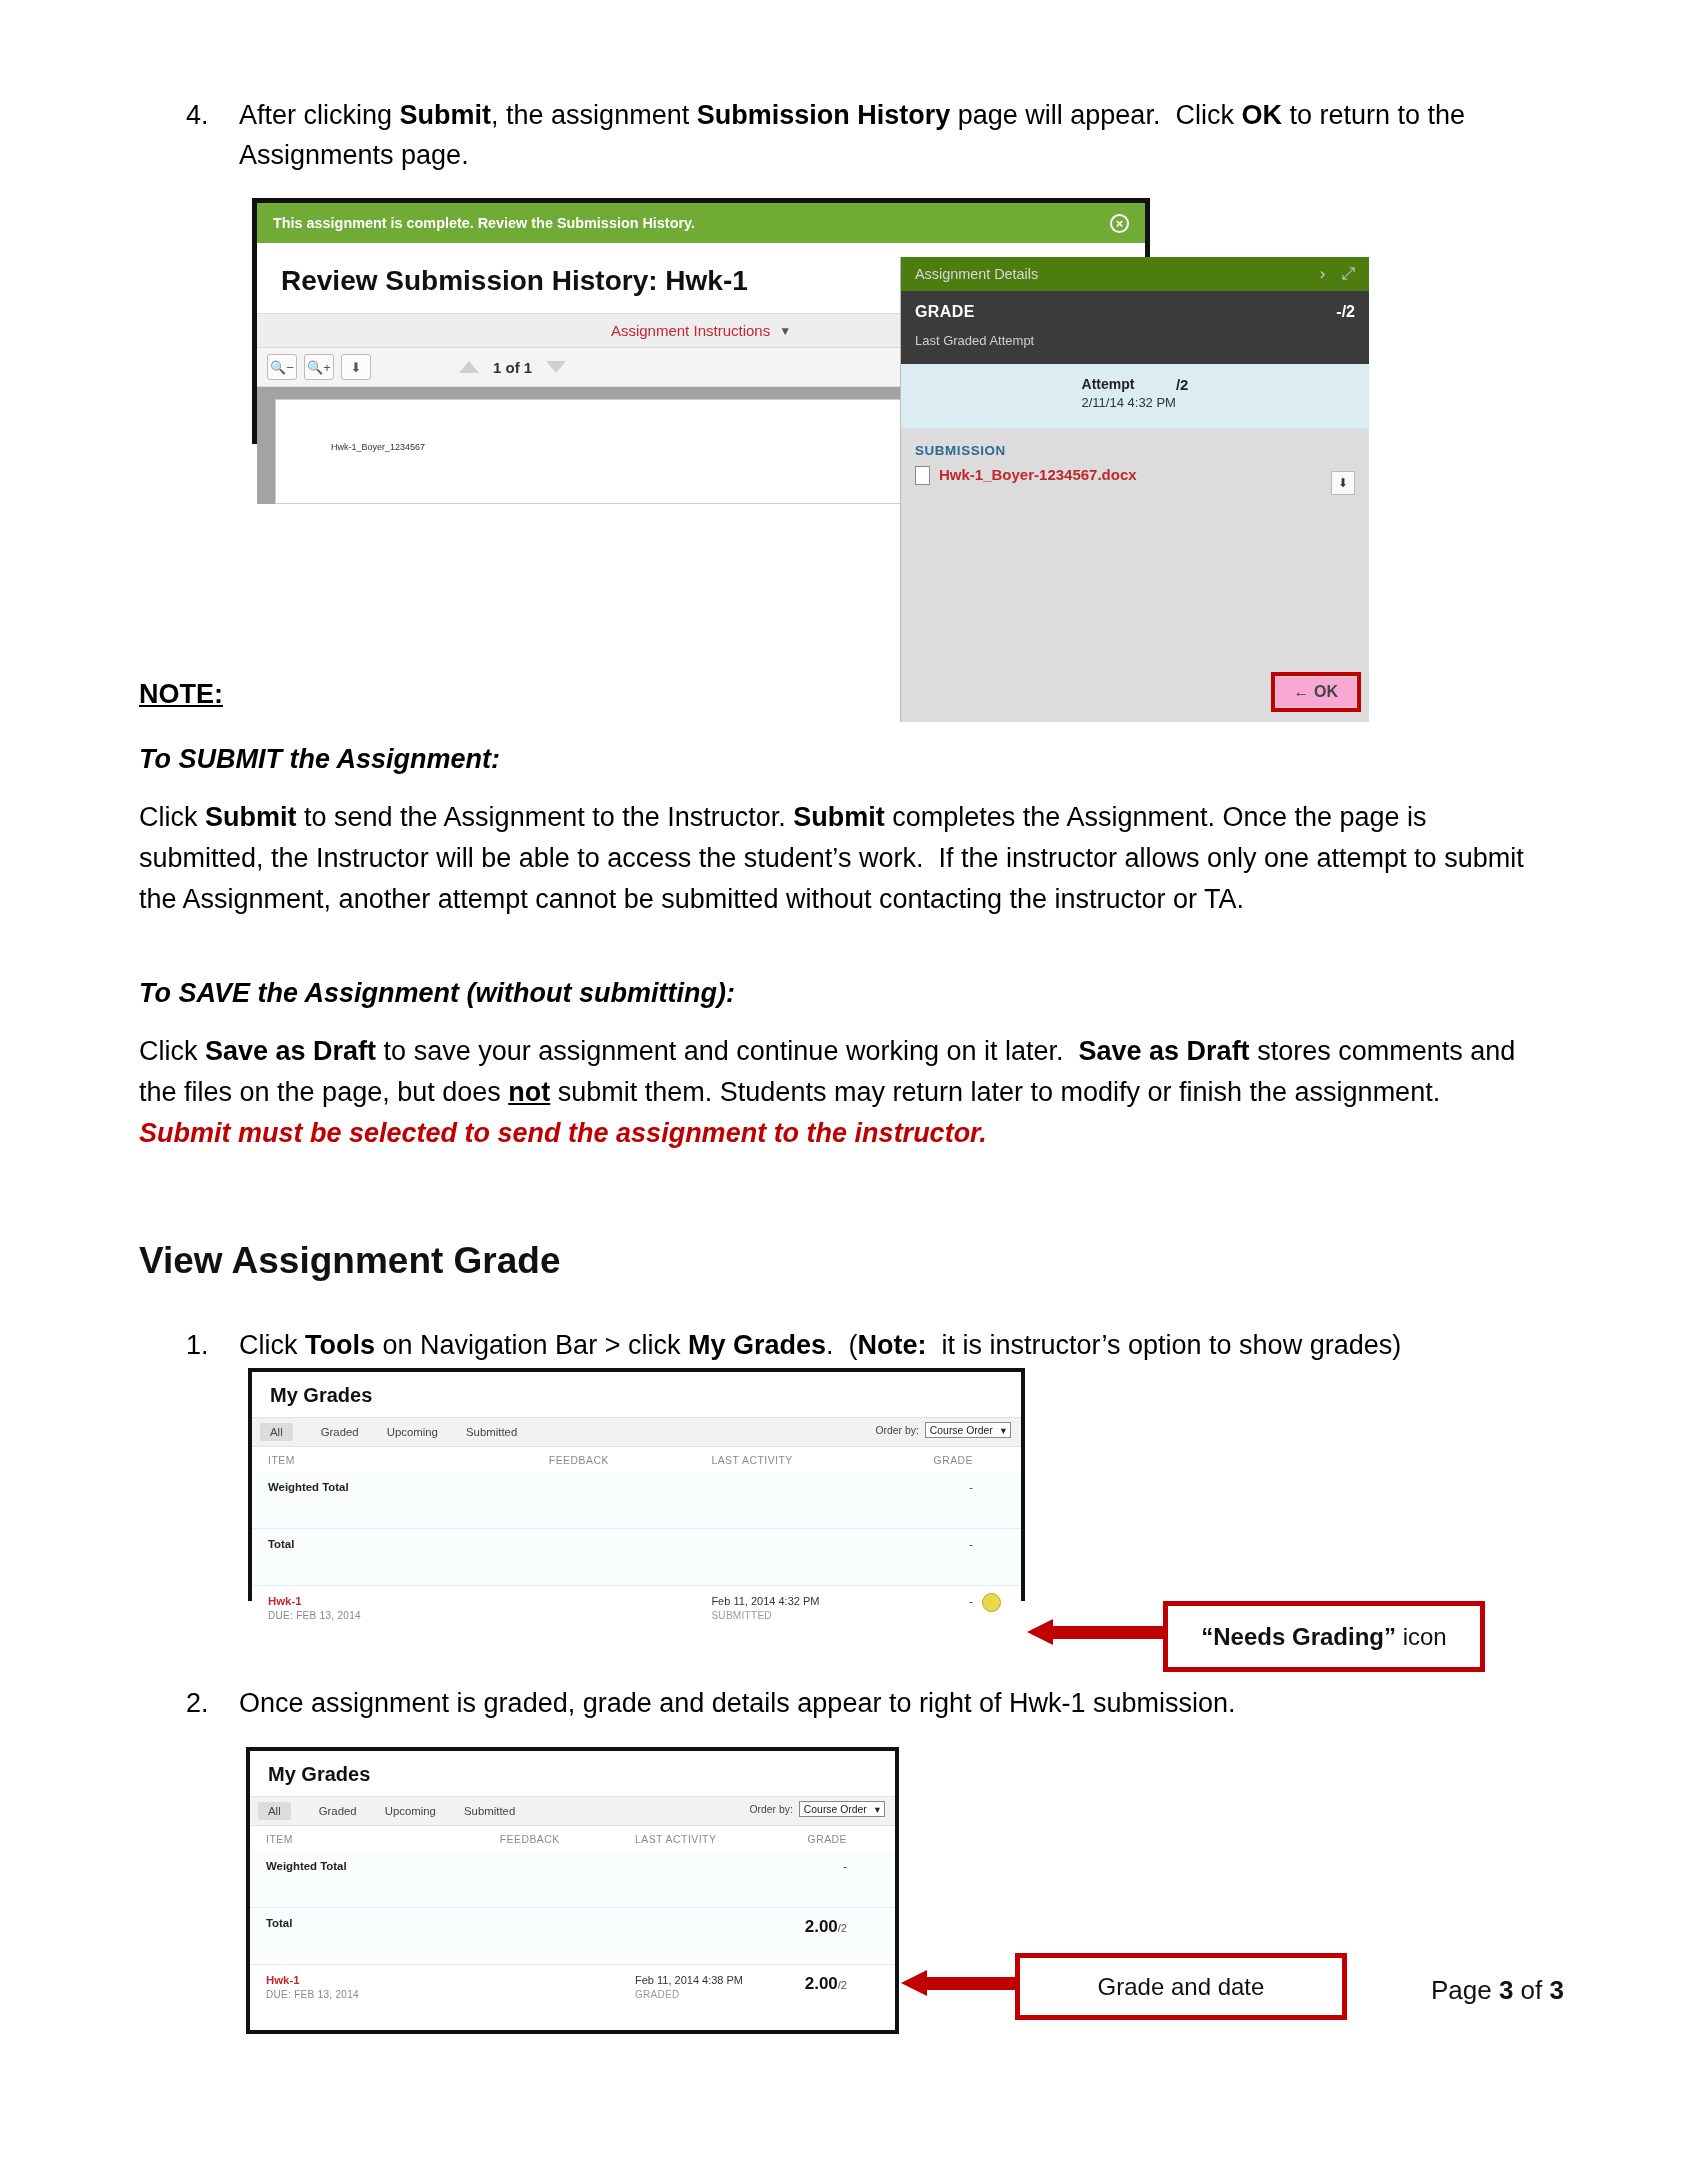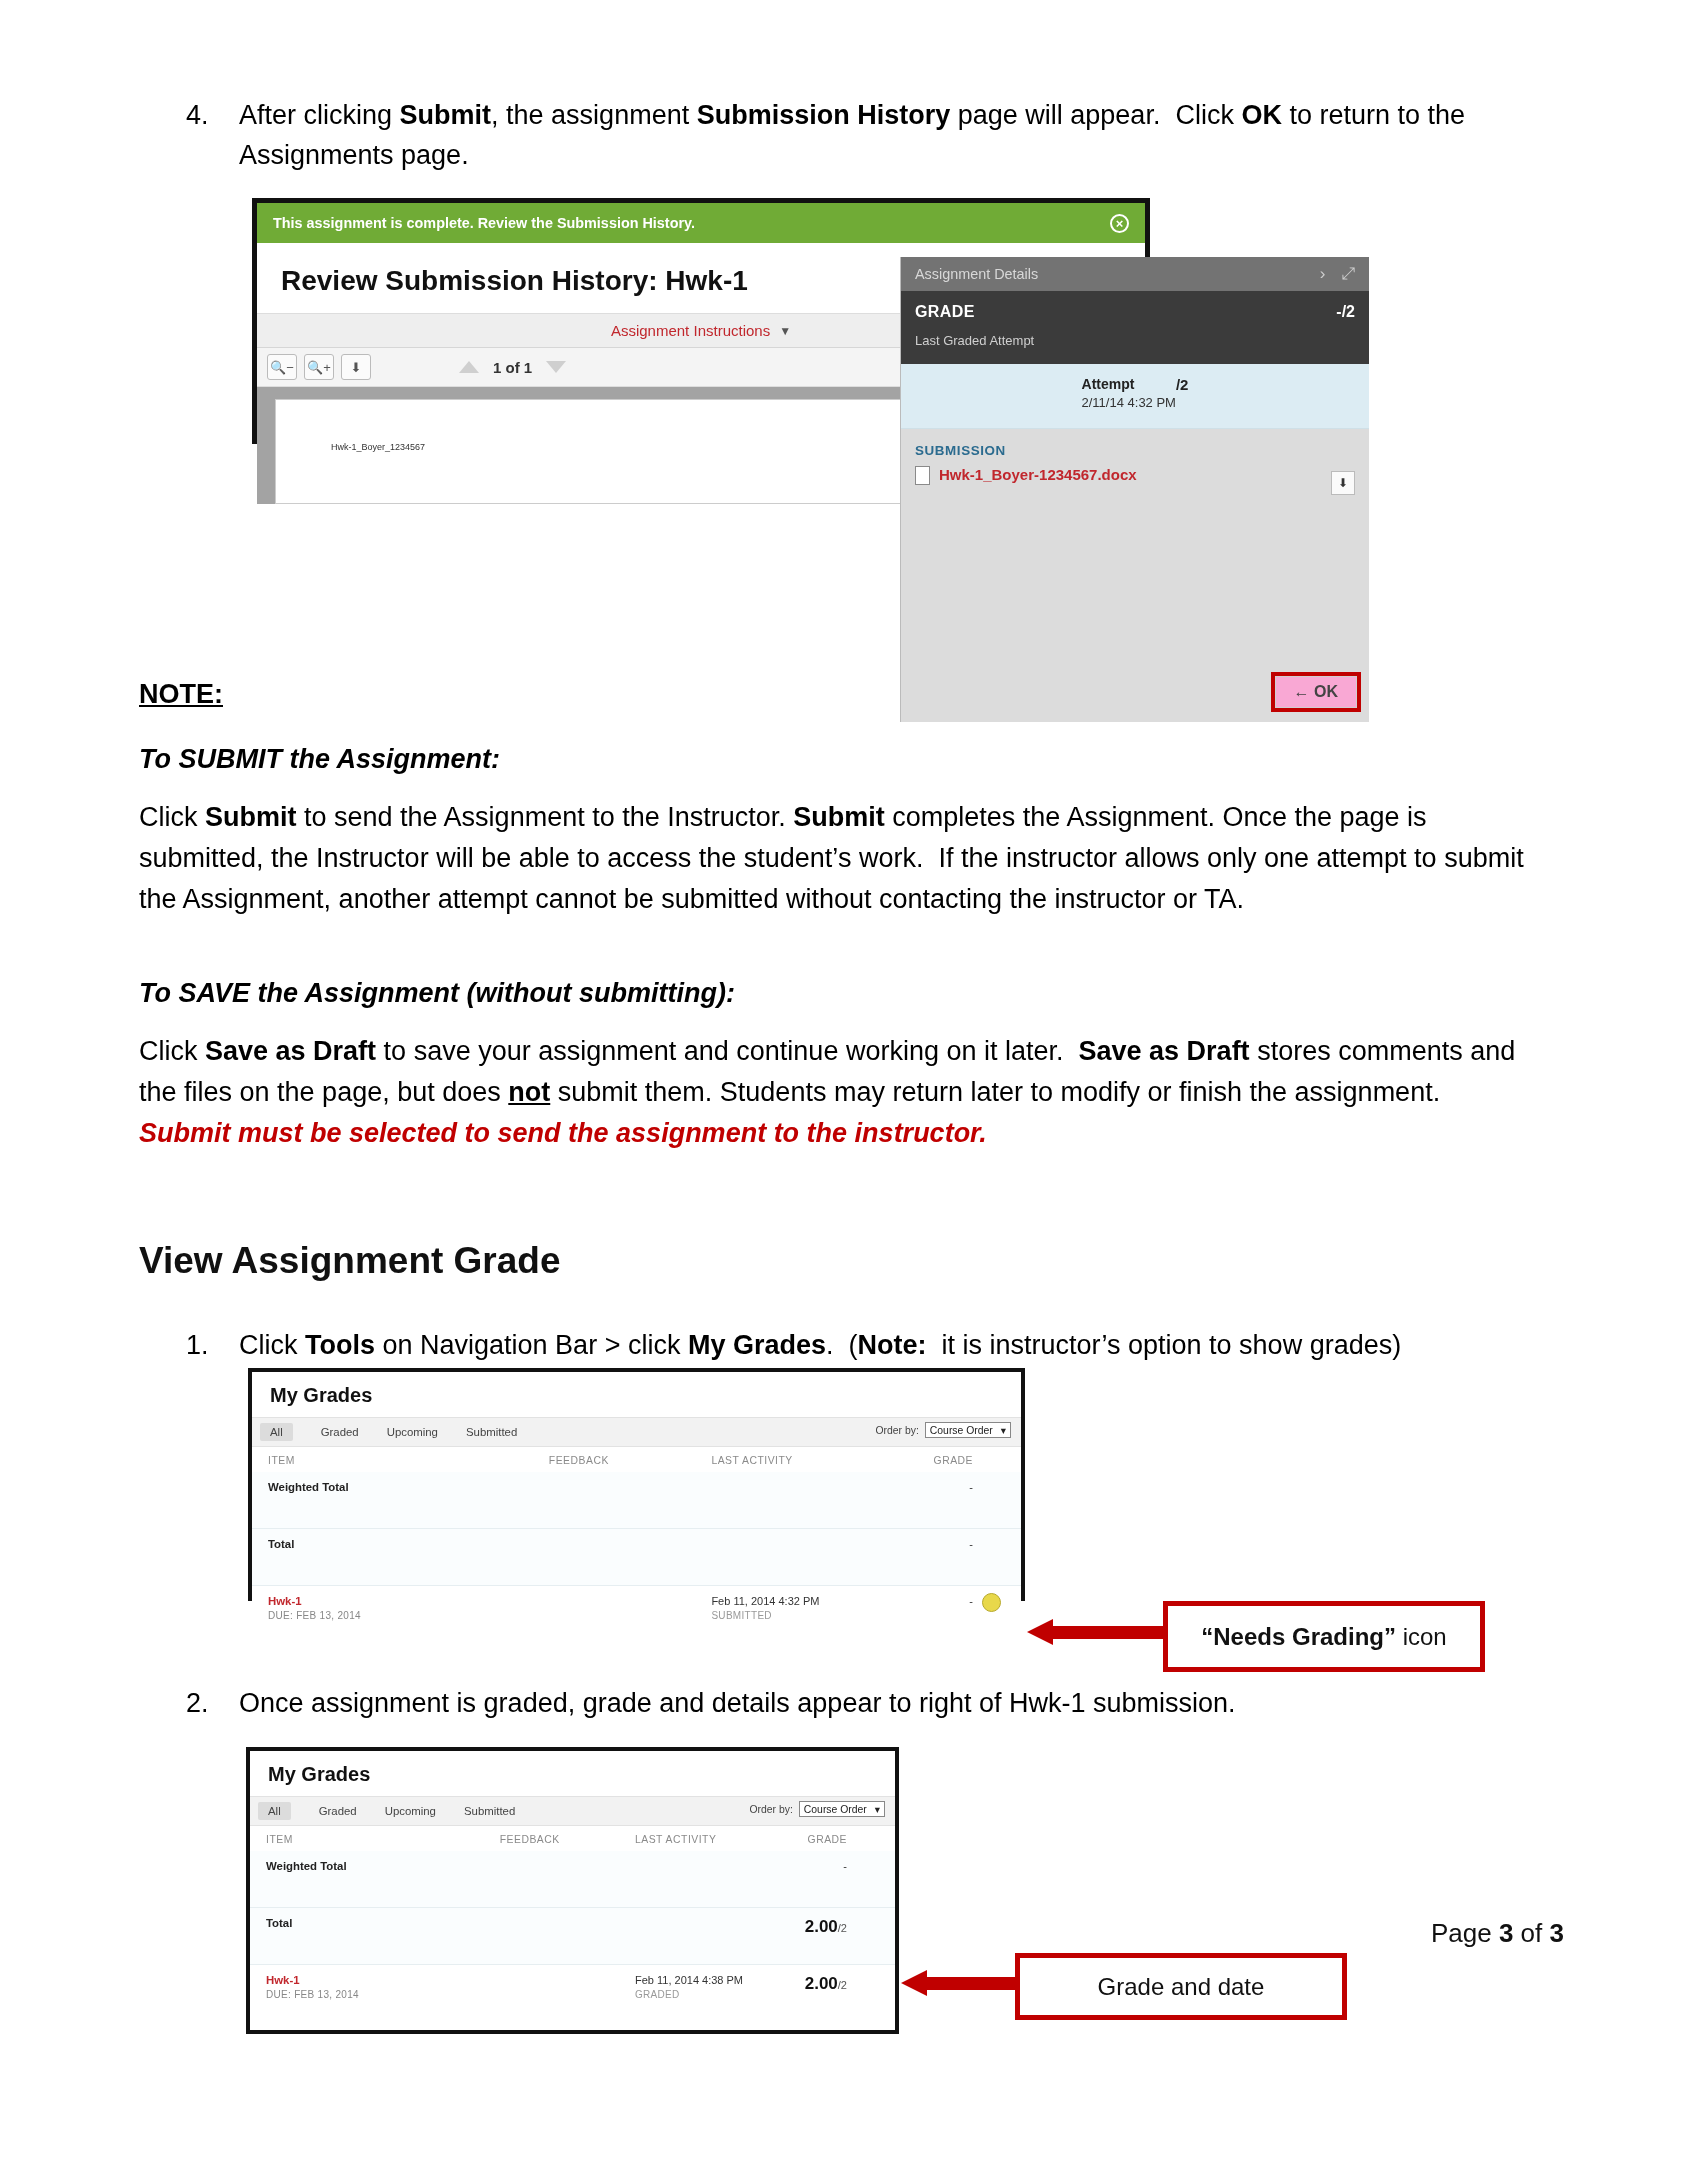--- a/index.html
+++ b/index.html
@@ -97,21 +97,21 @@
   }
   .bb-scroll .up{position:absolute;left:5px;top:4px;width:0;height:0;
     border-left:6px solid transparent;border-right:6px solid transparent;border-bottom:8px solid #777;}
 
   
   .bb-side{
     position:absolute;left:648px;top:59px;width:468px;height:465px;
     background:#dcdcdc;border-left:1px solid #bbb;
   }
   .bb-side-head{
-    background:#737373;color:#d8d8d8;height:34px;display:flex;align-items:center;
+    background:#4d7c0f;color:#d8d8d8;height:34px;display:flex;align-items:center;
     padding:0 14px;font-size:14.4px;justify-content:space-between;
   }
   .bb-side-head .right-icons{display:flex;align-items:center;gap:16px;color:#cfcfcf;font-size:17px;}
   .bb-grade{
     background:#3b3b3b;color:#fff;padding:12px 14px 16px 14px;
     display:flex;justify-content:space-between;align-items:flex-start;
   }
   .bb-grade .g1{font-size:16px;font-weight:bold;letter-spacing:0.4px;}
   .bb-grade .g2{font-size:13px;color:#cfcfcf;margin-top:12px;}
   .bb-grade .gval{font-size:16px;font-weight:bold;color:#fff;}
@@ -227,21 +227,21 @@
     border-top:13px solid transparent;border-bottom:13px solid transparent;
     border-right:26px solid #c00000;
   }
   .ar1{left:1027px;top:1619px;width:137px;}
   .ar1 .shaft{width:111px;}
   .ar2{left:901px;top:1970px;width:117px;}
   .ar2 .shaft{width:91px;}
 
   
   .pgfoot{
-    position:absolute;right:119px;top:1918px;font-size:26px;color:#111;
+    position:absolute;right:119px;top:1975px;font-size:26px;color:#111;
   }
 </style>
 </head>
 <body>
 
 <div class="page">
 
   <div class="item4 doc-text">
     <div class="li-row">
       <div class="li-num">4.</div>

